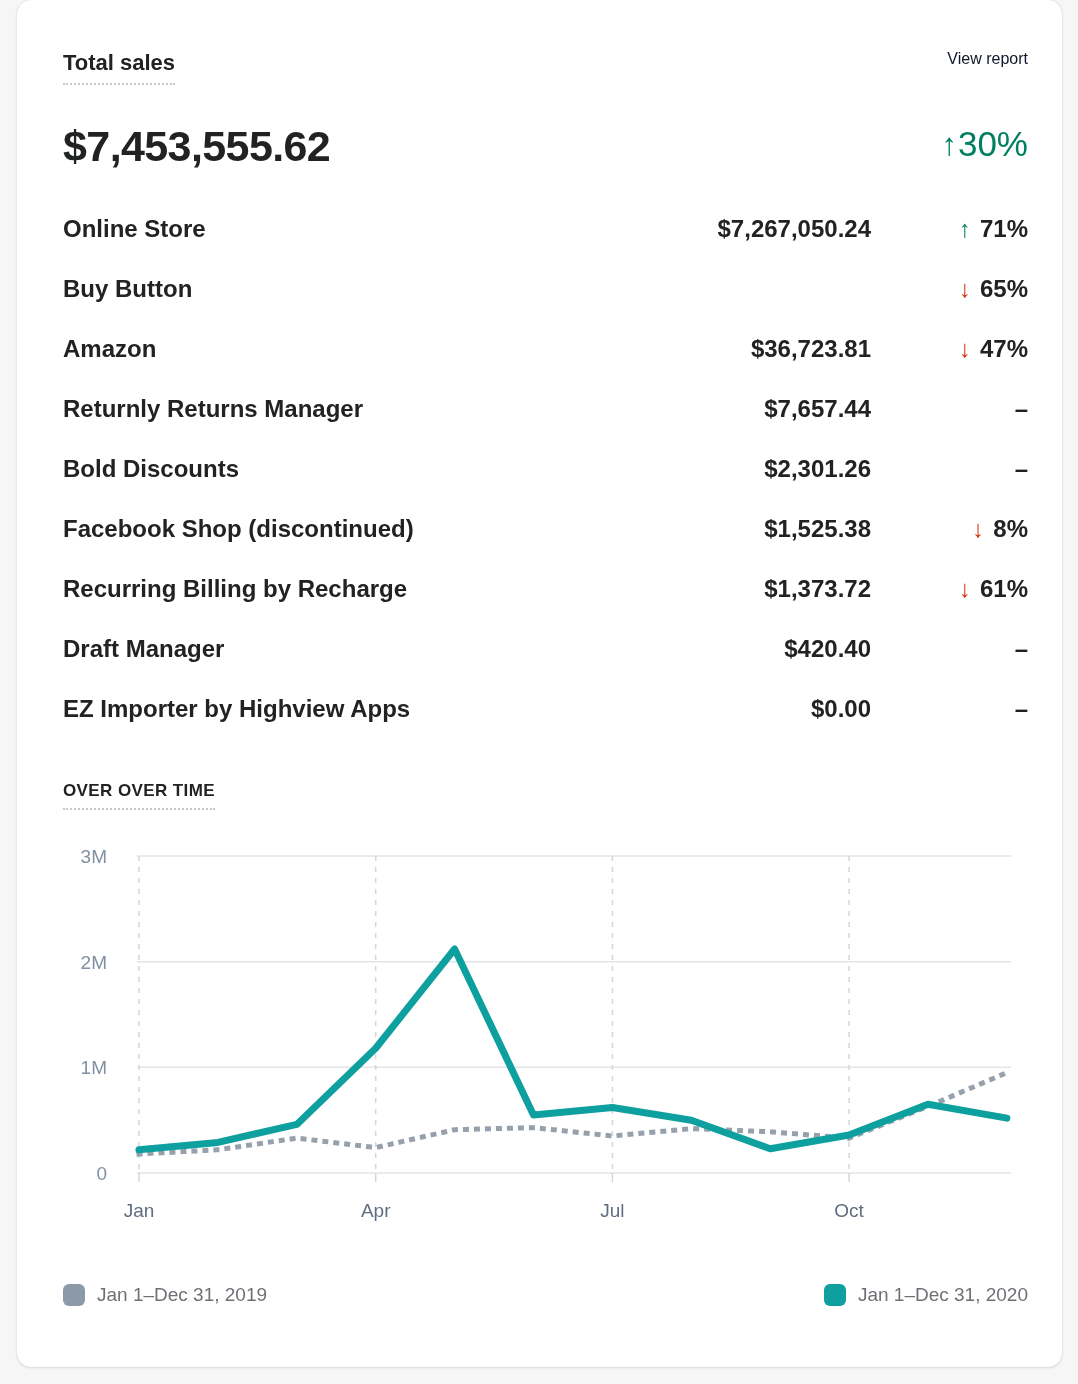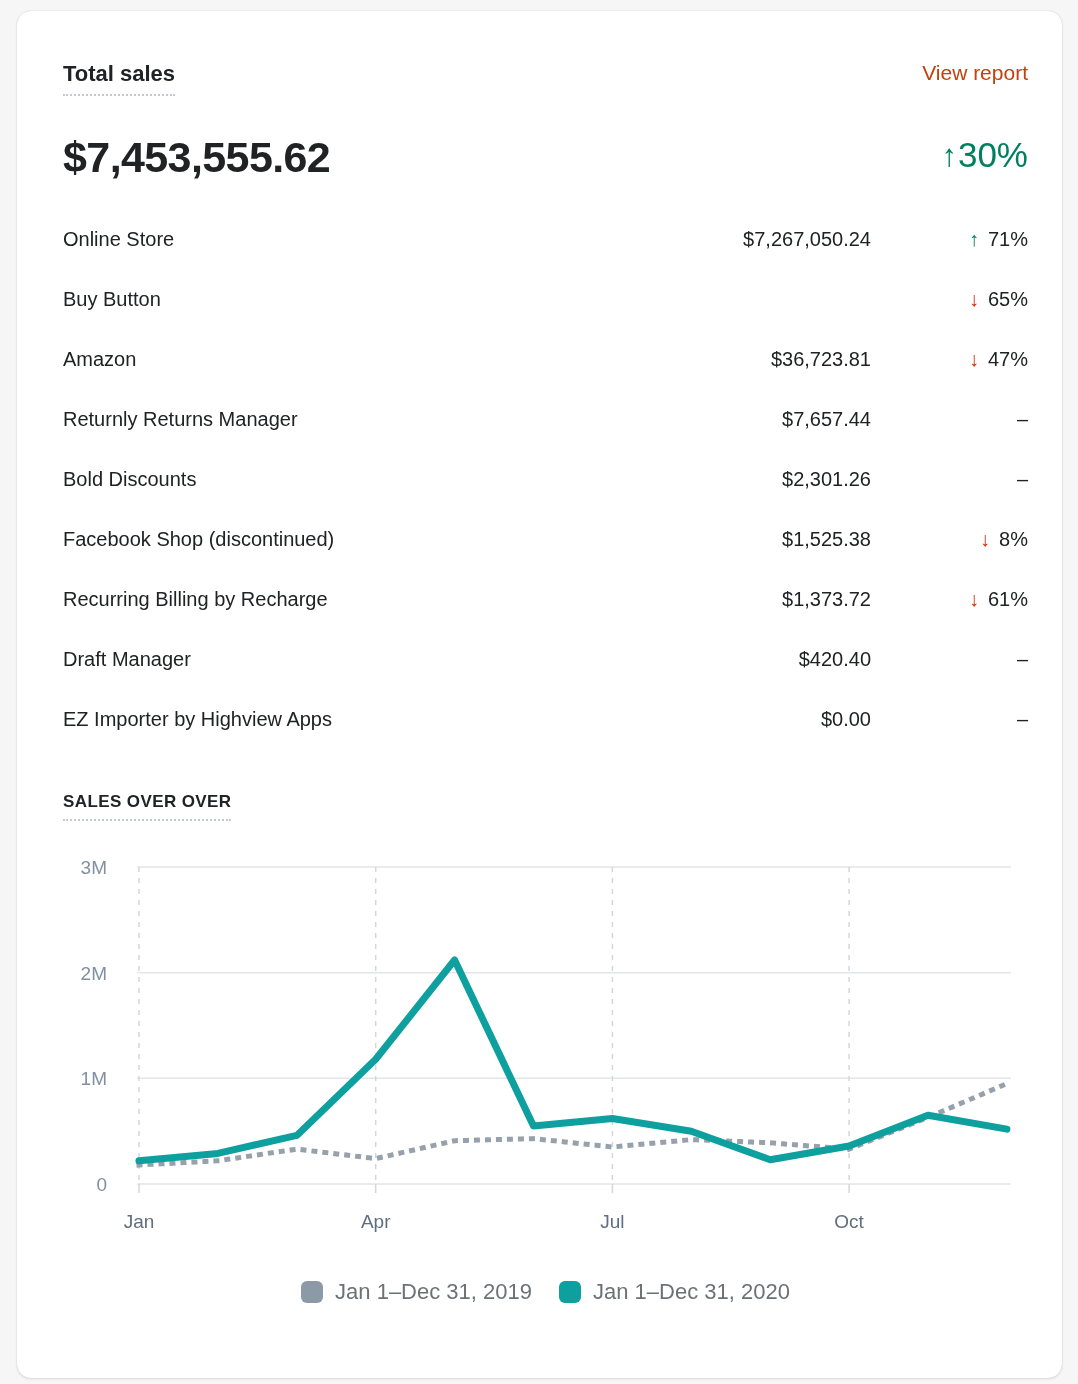--- a/index.html
+++ b/index.html
@@ -4,59 +4,59 @@
 <style>
   html,body { margin:0; padding:0; }
   body {
     width:1078px; height:1384px;
     background:#F6F6F7;
     font-family:"Liberation Sans", sans-serif;
     color:#202223;
     position:relative;
   }
   .card {
-    position:absolute; left:17px; top:11px;
+    position:absolute; left:17px; top:0;
     width:1045px; height:1367px;
     background:#FFFFFF;
     border-radius:14px;
     box-shadow:0 0 1px rgba(23,24,24,.25), 0 1px 3px rgba(23,24,24,.10);
     box-sizing:border-box;
     padding:50px 34px 0 46px;
   }
   .header-row { display:flex; justify-content:space-between; align-items:flex-start; }
   .card-title {
     font-size:22px; font-weight:600; line-height:1.15;
     border-bottom:2px dotted #C4C9CE; padding-bottom:8px;
     cursor:default;
   }
-  .view-report { font-size:21px; color:#c2410c; text-decoration:none; cursor:pointer; }
+  .view-report { font-size:16px; color:#0f172a; text-decoration:none; cursor:pointer; }
   .amount-row { display:flex; justify-content:space-between; align-items:flex-start; margin-top:38px; }
   .total-amount { font-size:43px; font-weight:700; letter-spacing:-0.6px; line-height:1.1; }
   .total-change { font-size:35px; color:#008060; line-height:1.2; display:flex; align-items:center; }
   .total-change .big-arrow { font-size:31px; margin-right:1px; line-height:1; }
 
   .channel-table { margin-top:28px; }
-  .row { display:flex; align-items:center; height:60px; font-size:20px; }
+  .row { display:flex; align-items:center; height:60px; font-size:24px;font-weight:bold; }
   .row-label { flex:1; }
   .row-amount { width:320px; text-align:right; }
   .row-pct { width:157px; text-align:right; white-space:nowrap; }
   .row-pct .arrow { margin-right:9px; }
   .arrow.up { color:#008060; }
   .arrow.down { color:#D72C0D; }
 
   .section-title {
     display:inline-block; margin-top:42px;
     font-size:17px; font-weight:700; letter-spacing:.4px;
     border-bottom:2px dotted #C4C9CE; padding-bottom:7px;
     cursor:default;
   }
   .chart-wrap { margin-top:16px; }
   svg text { font-family:"Liberation Sans", sans-serif; }
 
-  .legend { display:flex; justify-content:center; align-items:center; gap:27px; margin-top:26px; font-size:22px; color:#6D7175; }
+  .legend { display:flex; justify-content:space-between; align-items:center; gap:27px; margin-top:42px; font-size:19px; color:#6D7175; }
   .legend-item { display:flex; align-items:center; }
   .legend-swatch { width:22px; height:22px; border-radius:6px; margin-right:12px; }
 </style>
 </head>
 <body>
 
 <div class="card">
 
   <div class="header-row">
     <span class="card-title">Total sales</span>
@@ -120,21 +120,21 @@
     </div>
 
     <div class="row">
       <span class="row-label">EZ Importer by Highview Apps</span>
       <span class="row-amount">$0.00</span>
       <span class="row-pct"><span class="pct-text">–</span></span>
     </div>
   </div>
 
   <div>
-    <span class="section-title">SALES OVER OVER</span>
+    <span class="section-title">OVER OVER TIME</span>
   </div>
 
   <div class="chart-wrap">
     <svg id="sales-chart" width="965" height="412" viewBox="0 0 965 412">
         <line x1="74" y1="347" x2="948" y2="347" stroke="#E4E5E8" stroke-width="1.5"></line>
         <text x="44" y="354" text-anchor="end" font-size="19" fill="#8290A1">0</text>
         <line x1="74" y1="241.33333333333334" x2="948" y2="241.33333333333334" stroke="#E4E5E8" stroke-width="1.5"></line>
         <text x="44" y="248.33333333333334" text-anchor="end" font-size="19" fill="#8290A1">1M</text>
         <line x1="74" y1="135.66666666666669" x2="948" y2="135.66666666666669" stroke="#E4E5E8" stroke-width="1.5"></line>
         <text x="44" y="142.66666666666669" text-anchor="end" font-size="19" fill="#8290A1">2M</text>

